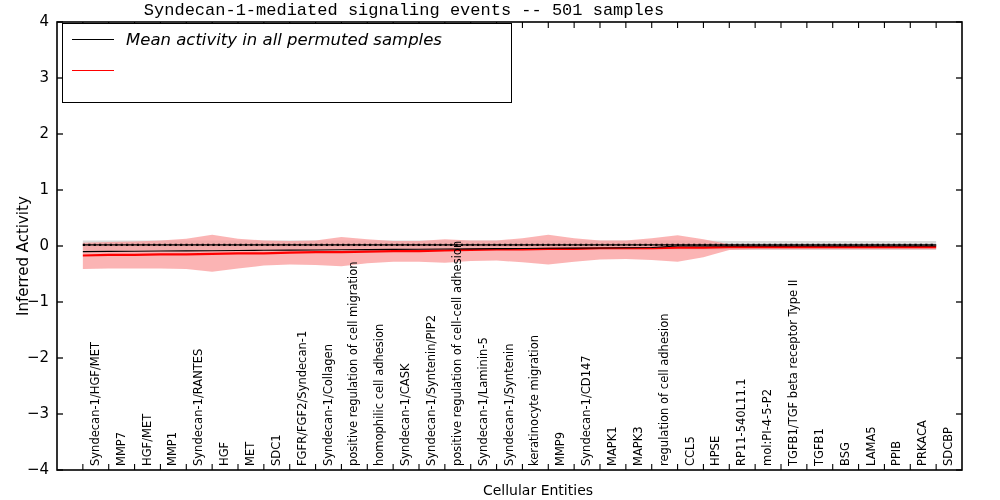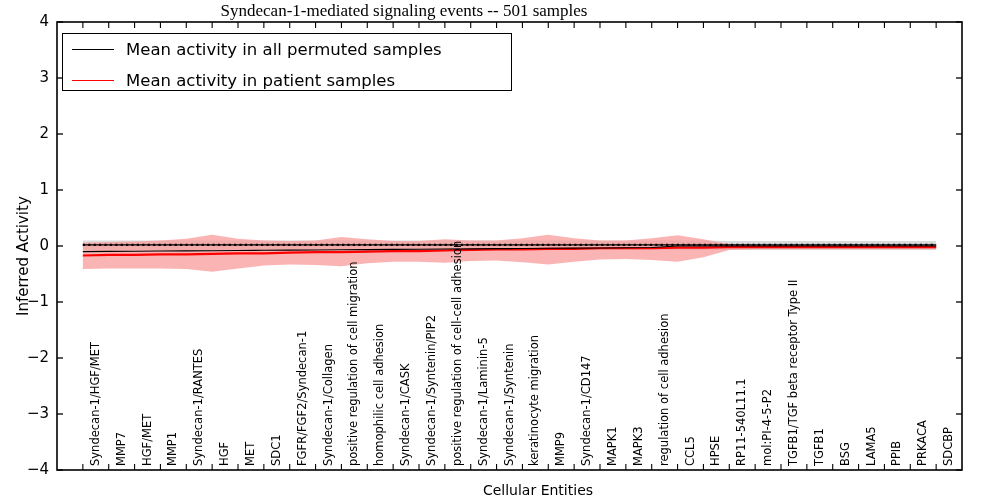--- a/index.html
+++ b/index.html
@@ -17,21 +17,21 @@
     left: 0; top: 0;
     width: 1000px; height: 500px;
   }
   .chart-title {
     position: absolute;
     left: 0; top: 1px;
     width: 808px;
     text-align: center;
     font-size: 17px;
     color: #000000;
-    font-family: Liberation Serif, serif;
+    font-family: Liberation Mono, monospace;
     white-space: nowrap;
   }
   #plot-svg {
     position: absolute;
     left: 0; top: 0;
   }
   .ylabel {
     position: absolute;
     font-size: 15px;
     color: #000;
@@ -243,24 +243,23 @@
       <div class="xtick-label" style="left: 760.143px; top: 466px;">mol:PI-4-5-P2</div>
       <div class="xtick-label" style="left: 786px; top: 466px;">TGFB1/TGF beta receptor Type II</div>
       <div class="xtick-label" style="left: 811.857px; top: 466px;">TGFB1</div>
       <div class="xtick-label" style="left: 837.714px; top: 466px;">BSG</div>
       <div class="xtick-label" style="left: 863.571px; top: 466px;">LAMA5</div>
       <div class="xtick-label" style="left: 889.429px; top: 466px;">PPIB</div>
       <div class="xtick-label" style="left: 915.286px; top: 466px;">PRKACA</div>
       <div class="xtick-label" style="left: 941.143px; top: 466px;">SDCBP</div>
     </div>
 
-  <div class="legend-box" id="legend-box" style="left:62px; top:33px; width:450px; height:58px;">
+  <div class="legend-box" id="legend-box" style="left:62px; top:23px; width:450px; height:80px;font-style:italic;">
     <div class="legend-row">
       <span class="legend-swatch" id="lg-sw-0" style="border-top-color: rgb(0, 0, 0);"></span>
       <span class="legend-text">Mean activity in all permuted samples</span>
     </div>
     <div class="legend-row">
       <span class="legend-swatch" id="lg-sw-1" style="border-top-color: rgb(255, 0, 0);"></span>
-      <span class="legend-text">Mean activity in patient samples</span>
     </div>
   </div>
 
 </div>
 
 </body></html>

